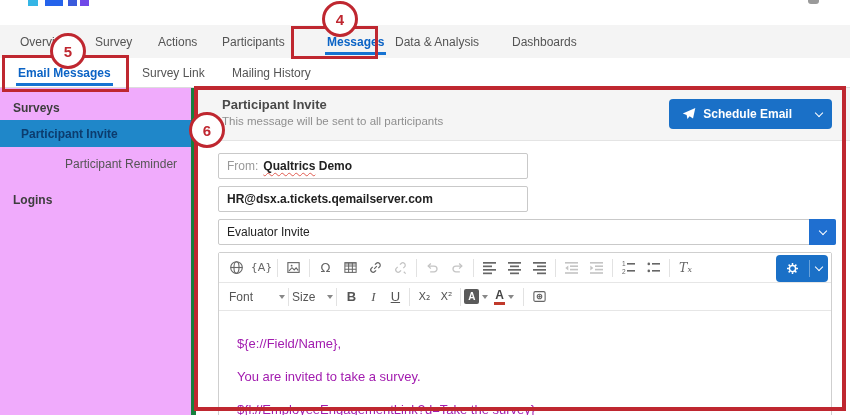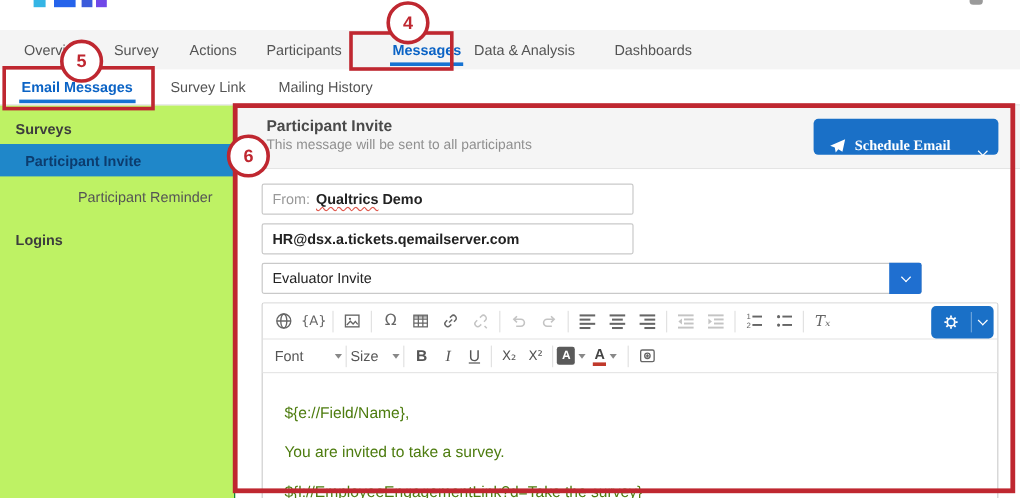--- a/index.html
+++ b/index.html
@@ -28,46 +28,46 @@
   .tab.active { color:#0b63c5; font-weight:bold; }
   .tab.active::after { content:""; position:absolute; left:-2px; right:-2px; bottom:3px; height:3px; background:#1673d2; }
   .t0{left:20px}.t1{left:95px}.t2{left:158px}.t3{left:222px}.t4{left:327px}.t5{left:395px}.t6{left:512px}
 
   
   .nav2 { position:absolute; left:0; top:58px; width:850px; height:30px; background:#fff; border-bottom:1px solid #dcdcdc; }
   .nav2 .tab.active::after { bottom:1px; }
   .s0{left:18px}.s1{left:142px}.s2{left:232px}
 
   
-  .sidebar { position:absolute; left:0; top:88px; width:196px; height:327px; background:#bef264; border-right:1px solid #15803d; }
+  .sidebar { position:absolute; left:0; top:88px; width:196px; height:327px; background:#f0abfc; border-right:5px solid #15803d; }
   .side-title { font-size:12px; font-weight:bold; color:#3d3d3d; margin:13px 0 5px 13px; }
   .side-title.second { margin-top:16px; }
   .side-item { font-size:12px; color:#555; padding-left:21px; height:26px; display:flex; align-items:center; cursor:pointer; }
   .side-item.selected { background:#1f87c9; color:#0c3c6e; font-weight:bold; height:27px; }
   .side-item.plain { margin-top:4px;margin-left:44px; }
 
   
   .main-header { position:absolute; left:197px; top:88px; width:653px; height:53px; background:#f5f5f5; border-bottom:1px solid #e4e4e4; }
   .mh-title { position:absolute; left:25px; top:9px; font-size:13px; font-weight:bold; color:#4a4a4a; }
   .mh-sub   { position:absolute; left:25px; top:27px; font-size:11.5px; color:#8f8f8f; }
-  .schedule-btn { position:absolute; right:18px; top:11px; height:30px; display:flex; align-items:flex-end;
-                  background:#1a70c7; border-radius:4px; color:#fff; cursor:pointer;font-family:Liberation Serif, serif; }
+  .schedule-btn { position:absolute; right:18px; top:11px; height:30px; display:flex; align-items:center;
+                  background:#1a70c7; border-radius:4px; color:#fff; cursor:pointer; }
   .sb-main { display:flex; align-items:center; gap:7px; padding:0 13px; font-size:12px; font-weight:bold; }
   .sb-div  { width:1px; background:rgba(255,255,255,.4); }
   .sb-caret{ width:26px; display:flex; align-items:center; justify-content:center; }
   .chev { width:6px; height:6px; border-right:1.8px solid currentColor; border-bottom:1.8px solid currentColor;
           transform:rotate(45deg); margin-top:-3px; }
 
   
   .main-body { position:absolute; left:197px; top:141px; width:653px; height:274px; background:#fff; overflow:hidden; }
   .field { position:absolute; left:21px; height:26px; border:1px solid #c9c9c9; border-radius:2px; background:#fff;
            display:flex; align-items:center; padding:0 8px; font-size:12px; color:#222; }
   .f-from  { top:12px; width:310px; }
   .f-reply { top:45px; width:310px; font-weight:600; }
-  .f-msg   { top:78px; width:550px; padding-right:49px; }
+  .f-msg   { top:78px; width:618px; padding-right:49px; }
   .f-label { color:#999; margin-right:5px; }
   .f-value { font-weight:600; color:#222; }
   .wavy { text-decoration: underline wavy #e05a4f 1px; text-underline-offset:2px; }
   .dd-btn { position:absolute; right:-1px; top:-1px; width:27px; height:26px; background:#1f6fd0;
             border-radius:0 2px 2px 0; display:flex; align-items:center; justify-content:center; color:#fff; cursor:pointer; }
 
   
   .editor { position:absolute; left:21px; top:111px; width:614px; height:170px; border:1px solid #cfcfcf; border-radius:2px; background:#fff; }
   .tbrow { display:flex; align-items:center; border-bottom:1px solid #e6e6e6; background:#fff; }
   .tb1 { height:30px; padding:0 60px 0 5px; position:relative; }
@@ -94,21 +94,21 @@
   .fmt.b { font-weight:bold; }
   .fmt.i { font-family:"Liberation Serif", serif; font-style:italic; }
   .fmt.u { text-decoration:underline; }
   .fmt.script { font-family:"DejaVu Sans", sans-serif; font-size:11px; }
   .color-btn { display:flex; align-items:center; cursor:pointer; margin-right:6px; }
   .abox { width:15px; height:15px; background:#5a5a5a; border-radius:2px; color:#fff; font-size:10px; font-weight:bold;
           display:flex; align-items:center; justify-content:center; }
   .aletter { font-size:12px; font-weight:bold; color:#444; border-bottom:3px solid #c0392b; line-height:13px; padding:0 1px; }
   .color-btn .tri { margin-left:3px; border-left:3px solid transparent; border-right:3px solid transparent; border-top:4px solid #888; }
 
-  .editor-body { padding:26px 18px 0 18px; font-size:13px; color:#4d7c0f; line-height:13px; cursor:text; }
+  .editor-body { padding:26px 18px 0 18px; font-size:13px; color:#a21caf; line-height:13px; cursor:text; }
   .editor-body p { margin:0 0 20px 0; white-space:nowrap; }
 
   
   .ann { position:absolute; border:3px solid #bf2730; pointer-events:none; z-index:10; }
   .ann-rect-main { left:194px; top:86px; width:652px; height:325px; border-width:4px; }
   .ann-box-messages { left:291px; top:26px; width:87px; height:33px; }
   .ann-box-email { left:2px; top:55px; width:127px; height:37px; }
   .ann-circle { position:absolute; width:36px; height:36px; border-radius:50%; background:#fff; border:3px solid #bf2730;
                 color:#bf2730; font-size:15px; font-weight:bold; display:flex; align-items:center; justify-content:center;
                 z-index:11; pointer-events:none; }

